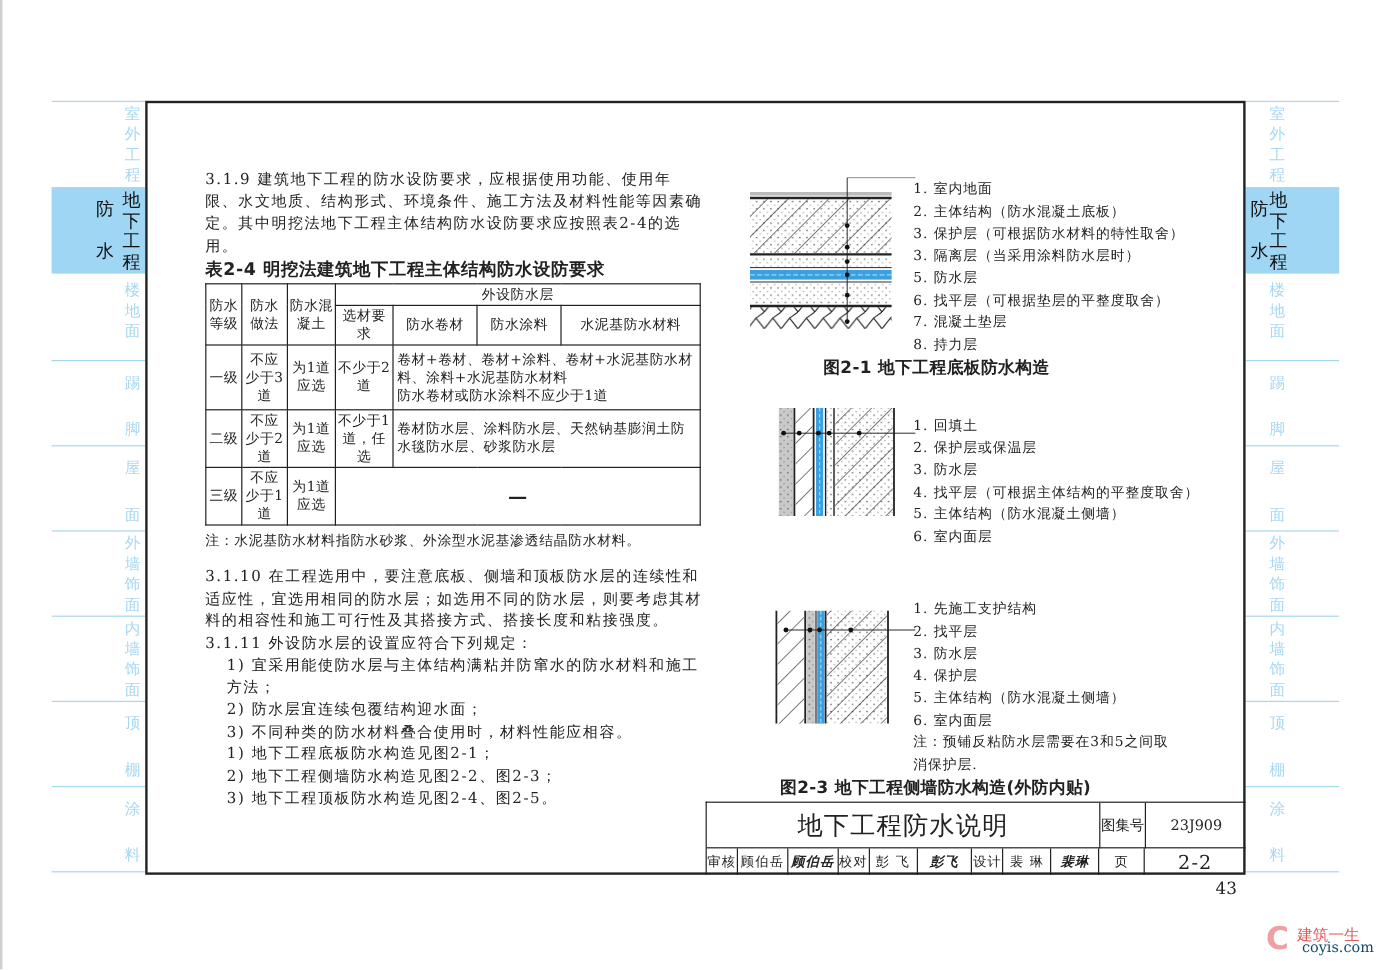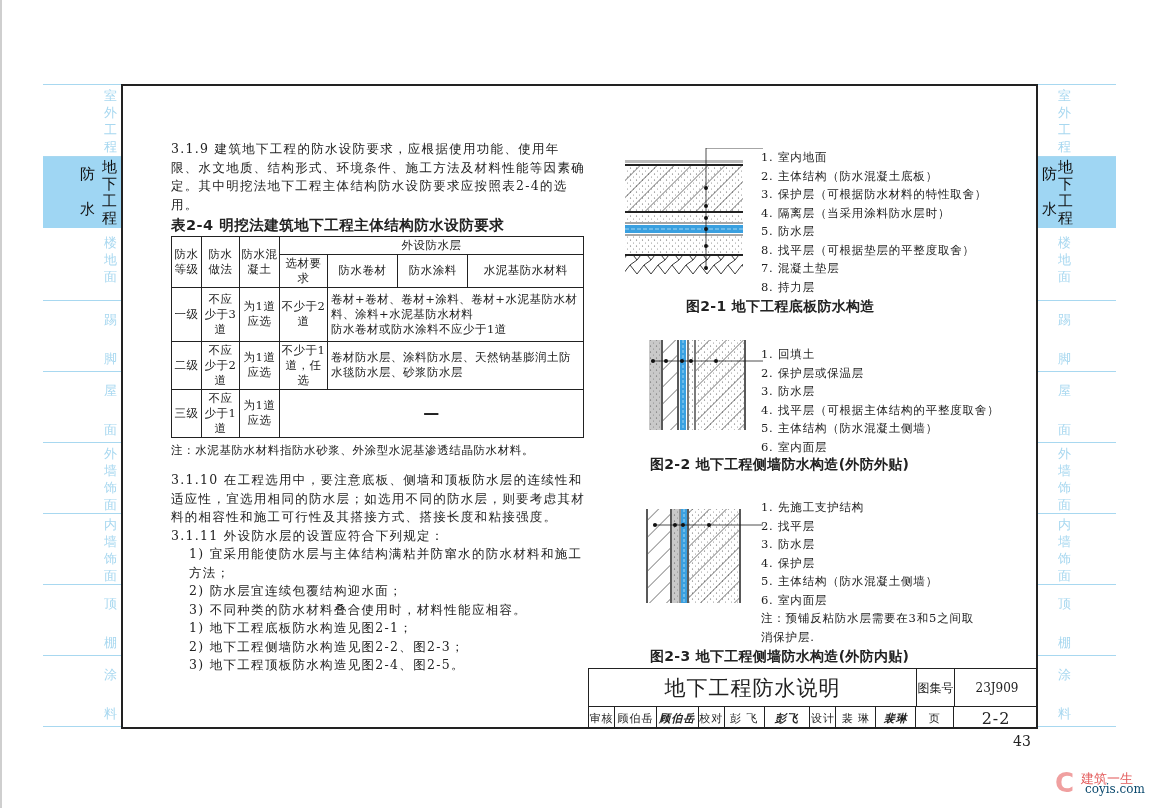--- a/index.html
+++ b/index.html
@@ -326,23 +326,23 @@
       <circle cx="83" cy="58" r="2" fill="#111"></circle>
     <circle cx="83" cy="70" r="2" fill="#111"></circle>
       <circle cx="83" cy="81" r="2" fill="#111"></circle>
     <circle cx="83" cy="98" r="2" fill="#111"></circle>
       <circle cx="83" cy="120" r="2" fill="#111"></circle>
   </svg>
   <div class="legend" style="left:638px;top:62px">
     <div>1. 室内地面</div>
     <div>2. 主体结构（防水混凝土底板）</div>
     <div>3. 保护层（可根据防水材料的特性取舍）</div>
-    <div>4. 隔离层（当采用涂料防水层时）</div>
+    <div>3. 隔离层（当采用涂料防水层时）</div>
     <div>5. 防水层</div>
-    <div>8. 找平层（可根据垫层的平整度取舍）</div>
+    <div>6. 找平层（可根据垫层的平整度取舍）</div>
     <div>7. 混凝土垫层</div>
     <div>8. 持力层</div>
   </div>
   <div class="caption" style="left:563px;top:212px">图2-1 地下工程底板防水构造</div>
 
   <svg class="fig" style="left:520px;top:252px" width="120" height="100">
     <rect x="6" y="2" width="12" height="90" fill="#c9c9c9"></rect>
     <rect x="6" y="2" width="12" height="90" fill="url(#dots)"></rect>
     <line x1="19" y1="2" x2="19" y2="92" stroke="#222" stroke-width="1.5"></line>
     <rect x="20" y="2" width="14" height="90" fill="url(#hatch)"></rect>
@@ -363,21 +363,20 @@
     <circle cx="73" cy="23" r="2" fill="#111"></circle>
   </svg>
   <div class="legend" style="left:638px;top:259px">
     <div>1. 回填土</div>
     <div>2. 保护层或保温层</div>
     <div>3. 防水层</div>
     <div>4. 找平层（可根据主体结构的平整度取舍）</div>
     <div>5. 主体结构（防水混凝土侧墙）</div>
     <div>6. 室内面层</div>
   </div>
-  <div class="caption" style="left:527px;top:370px">图2-2 地下工程侧墙防水构造(外防外贴)</div>
 
   <svg class="fig" style="left:520px;top:421px" width="120" height="100">
     <line x1="4" y1="2" x2="4" y2="96" stroke="#222" stroke-width="1.5"></line>
     <rect x="5" y="2" width="22" height="94" fill="url(#hatch)"></rect>
     <line x1="28" y1="2" x2="28" y2="96" stroke="#222" stroke-width="1.5"></line>
     <rect x="29" y="2" width="7" height="94" fill="#c9c9c9"></rect>
     <rect x="29" y="2" width="7" height="94" fill="url(#dots)"></rect>
     <line x1="37" y1="2" x2="37" y2="96" stroke="#222" stroke-width="1"></line>
     <rect x="38" y="2" width="6" height="94" fill="#3aa0e0"></rect>
     <line x1="41" y1="2" x2="41" y2="96" stroke="#9fd6f3" stroke-dasharray="3 2"></line>

